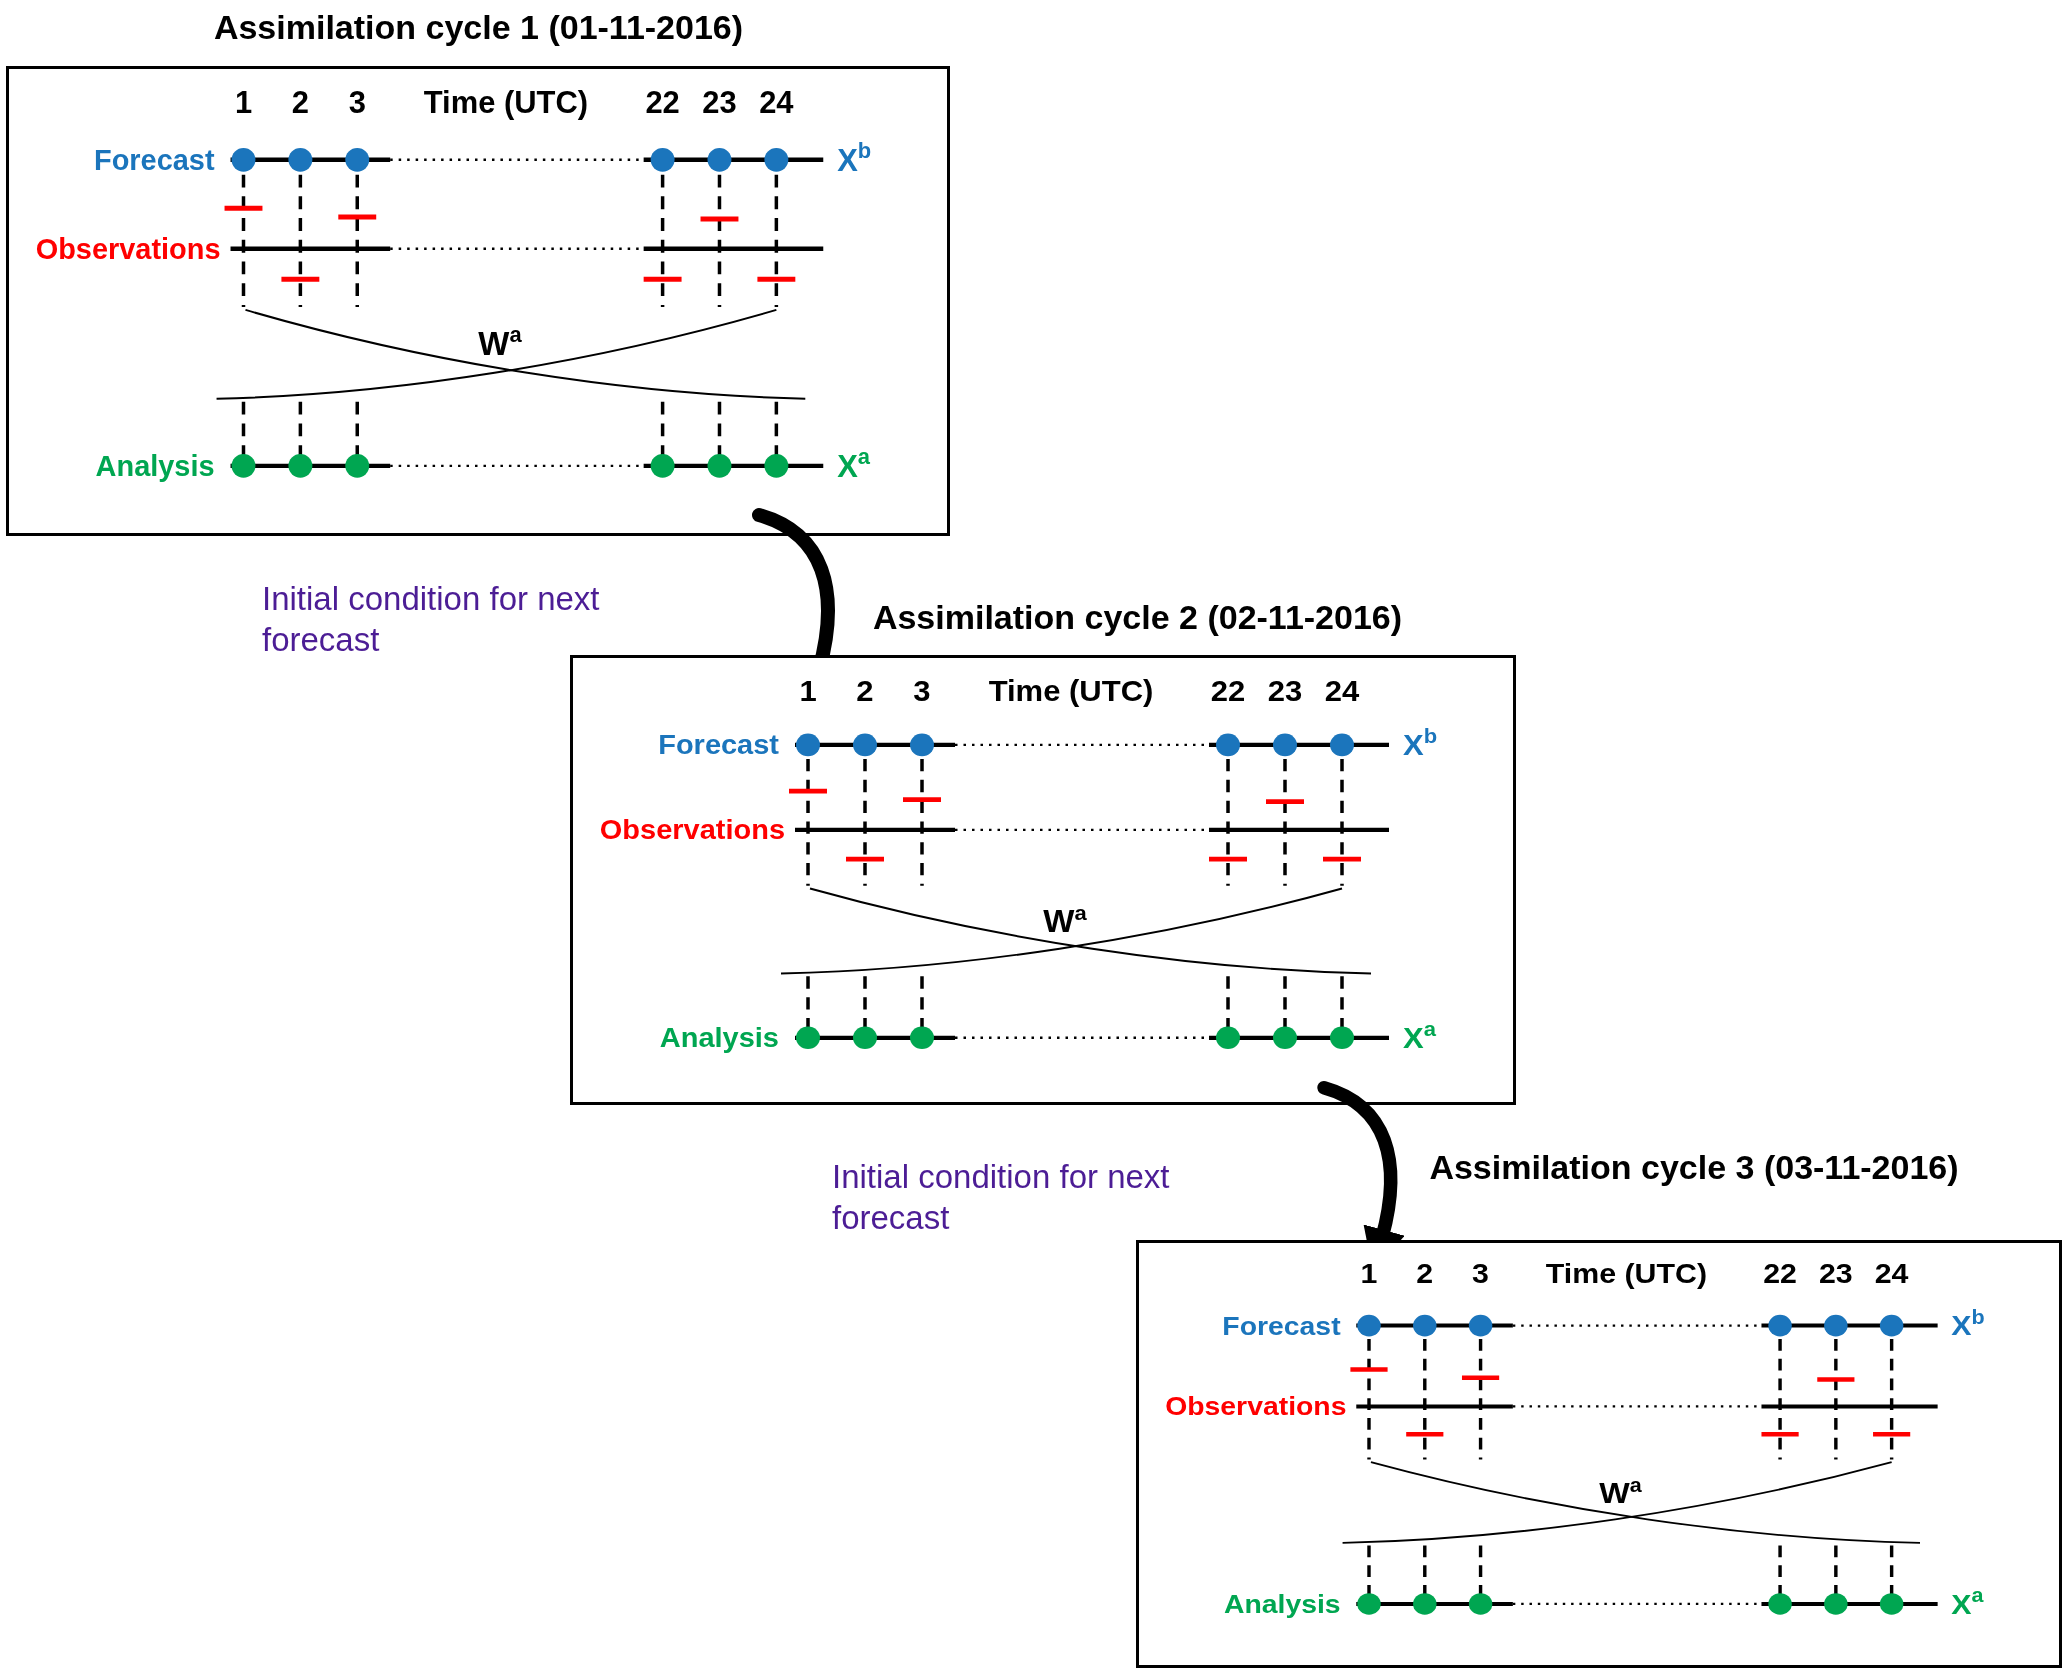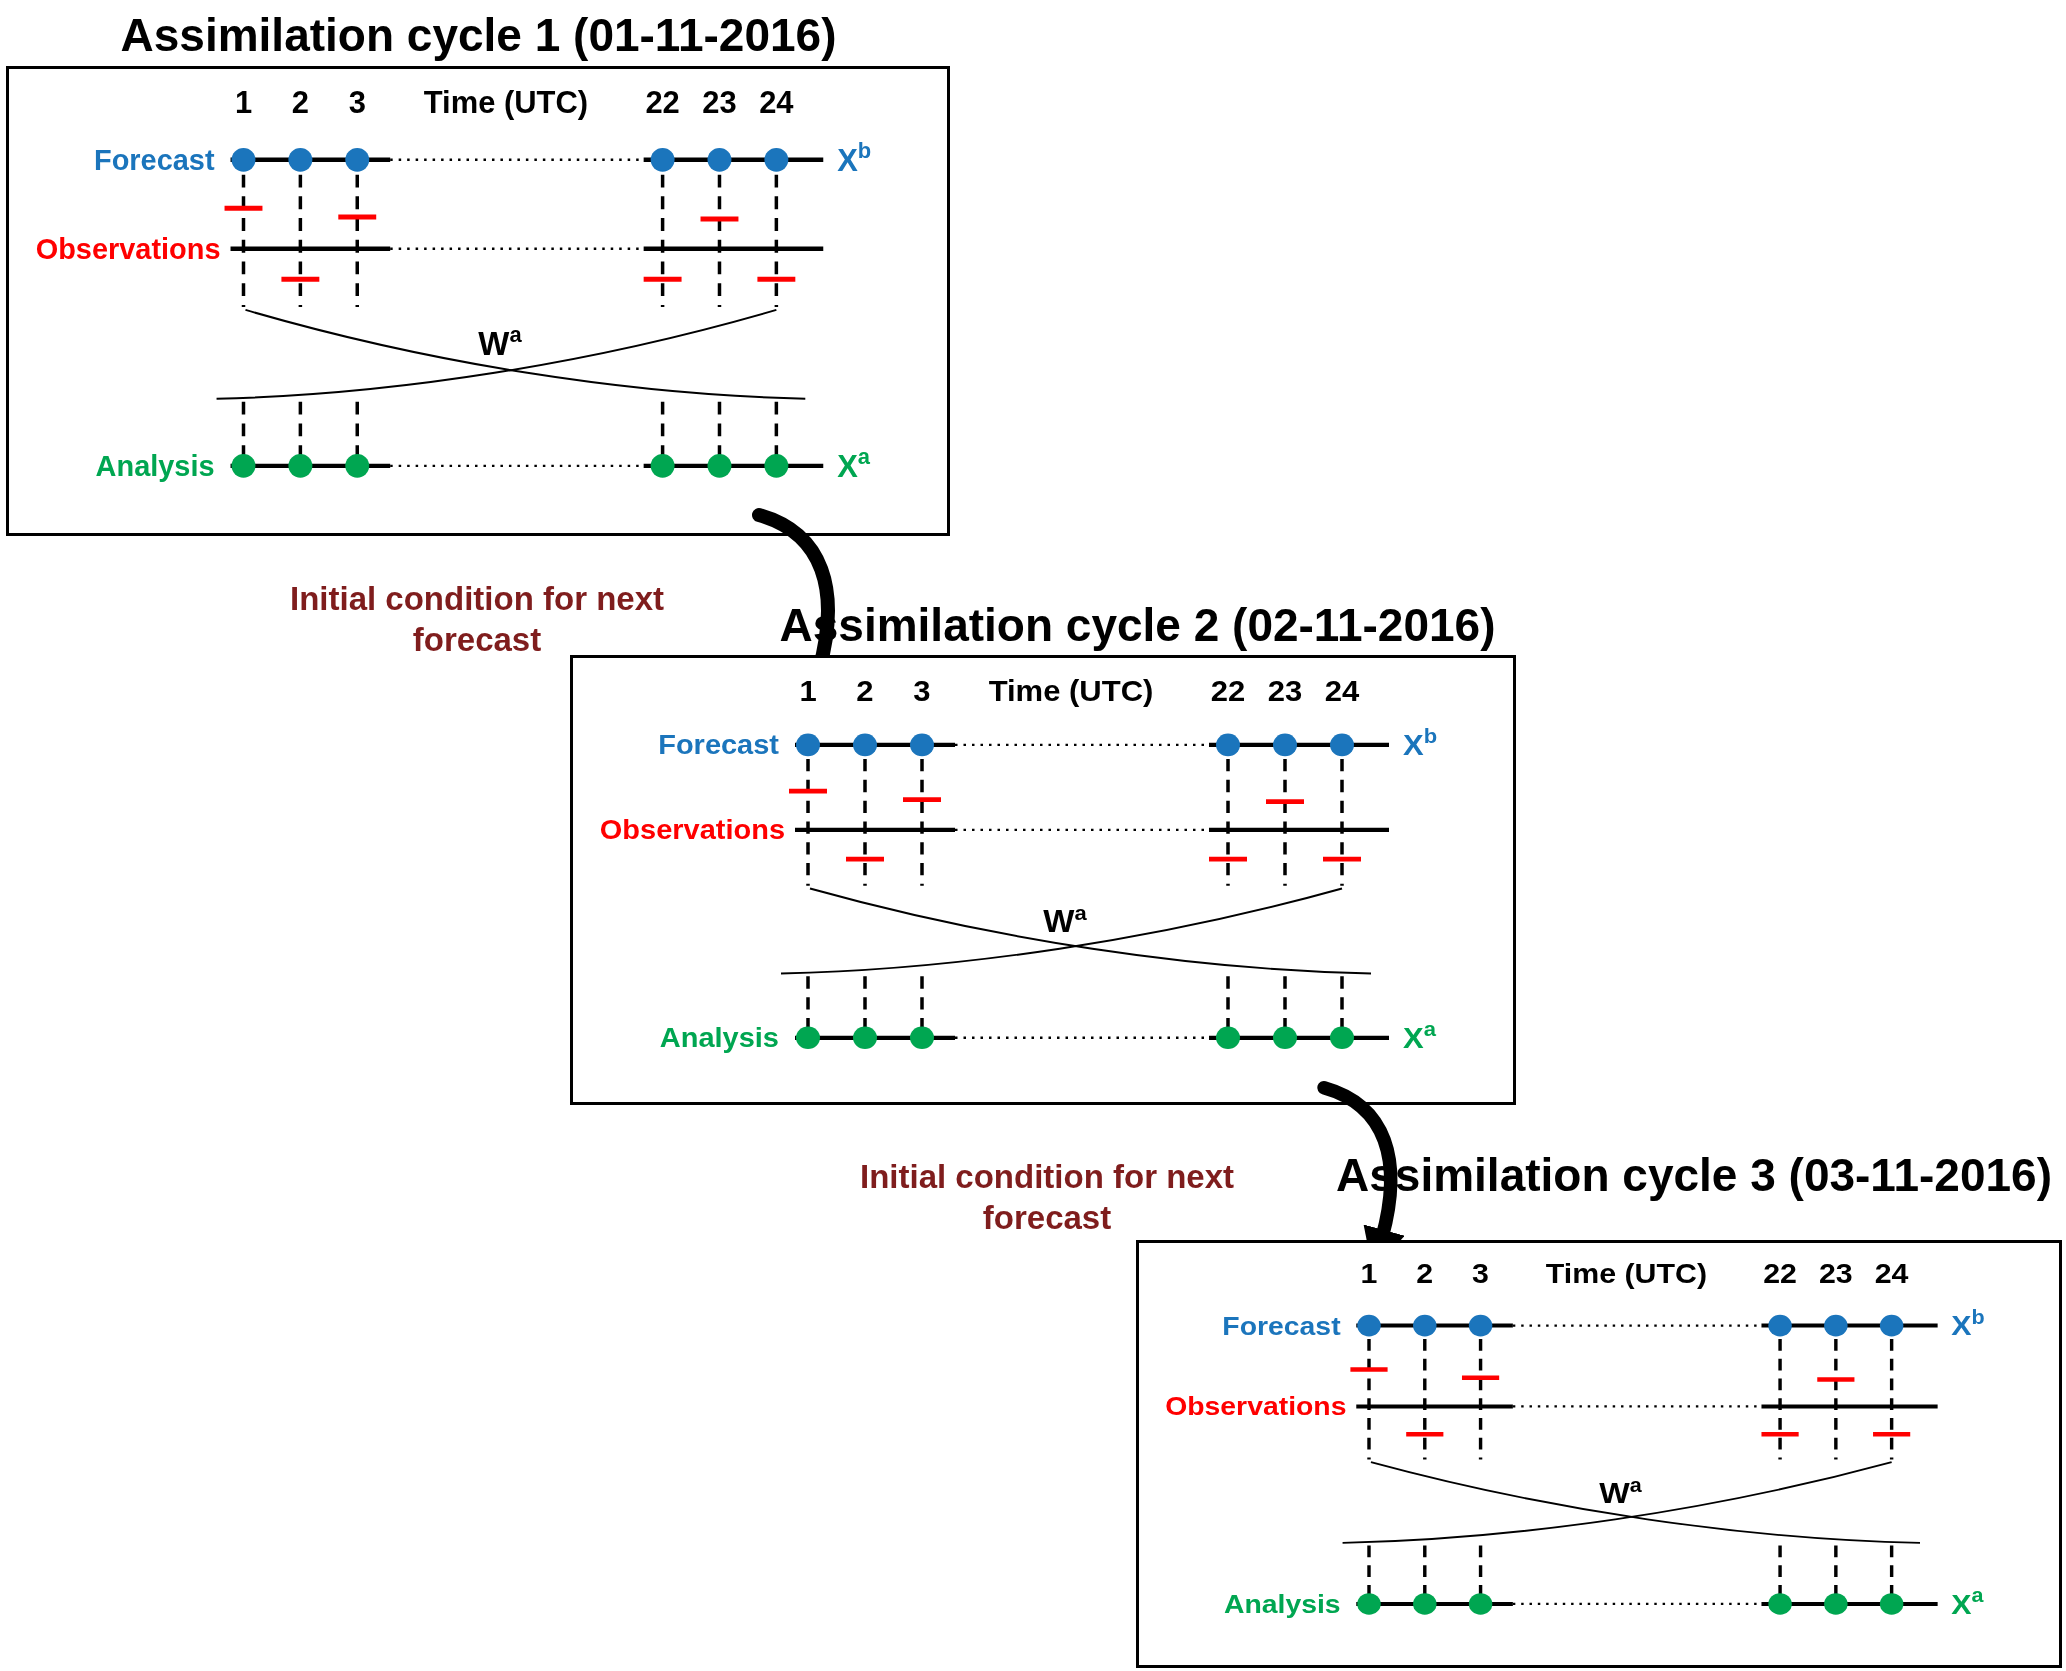--- a/index.html
+++ b/index.html
@@ -1,26 +1,26 @@
 <!DOCTYPE html>
 <html style="--forecast_blue: #1B75BC; --observation_red: #FF0000; --analysis_green: #00A651; --ink_black: #000000;"><head>
 <meta charset="utf-8">
 <style>
   html, body { margin:0; padding:0; background:#ffffff; }
   .page {
     position:relative; width:2066px; height:1671px; background:#ffffff;
     font-family:"Liberation Sans", sans-serif; overflow:hidden;
   }
   .cycle-title {
-    position:absolute; font-weight:bold; font-size:46px; color:#000;
+    position:absolute; font-weight:bold; font-size:34px; color:#000;
     text-align:center; white-space:nowrap;
   }
   .caption {
-    position:absolute; font-weight:bold; font-size:33px; color:#7f1d1d;
-    text-align:center; line-height:1.25;
+    position:absolute; font-weight:normal; font-size:33px; color:#4c1d95;
+    text-align:left; line-height:1.25;
   }
   .panel-box {
     position:absolute; border:3px solid #000; box-sizing:border-box; background:#fff;
   }
   .panel-box svg { display:block; width:100%; height:100%; }
   .flow-arrow { position:absolute; }
 
   
   svg text { font-family:"Liberation Sans", sans-serif; font-weight:700; fill:#000; }
   .t-num   { font-size:31px; }

